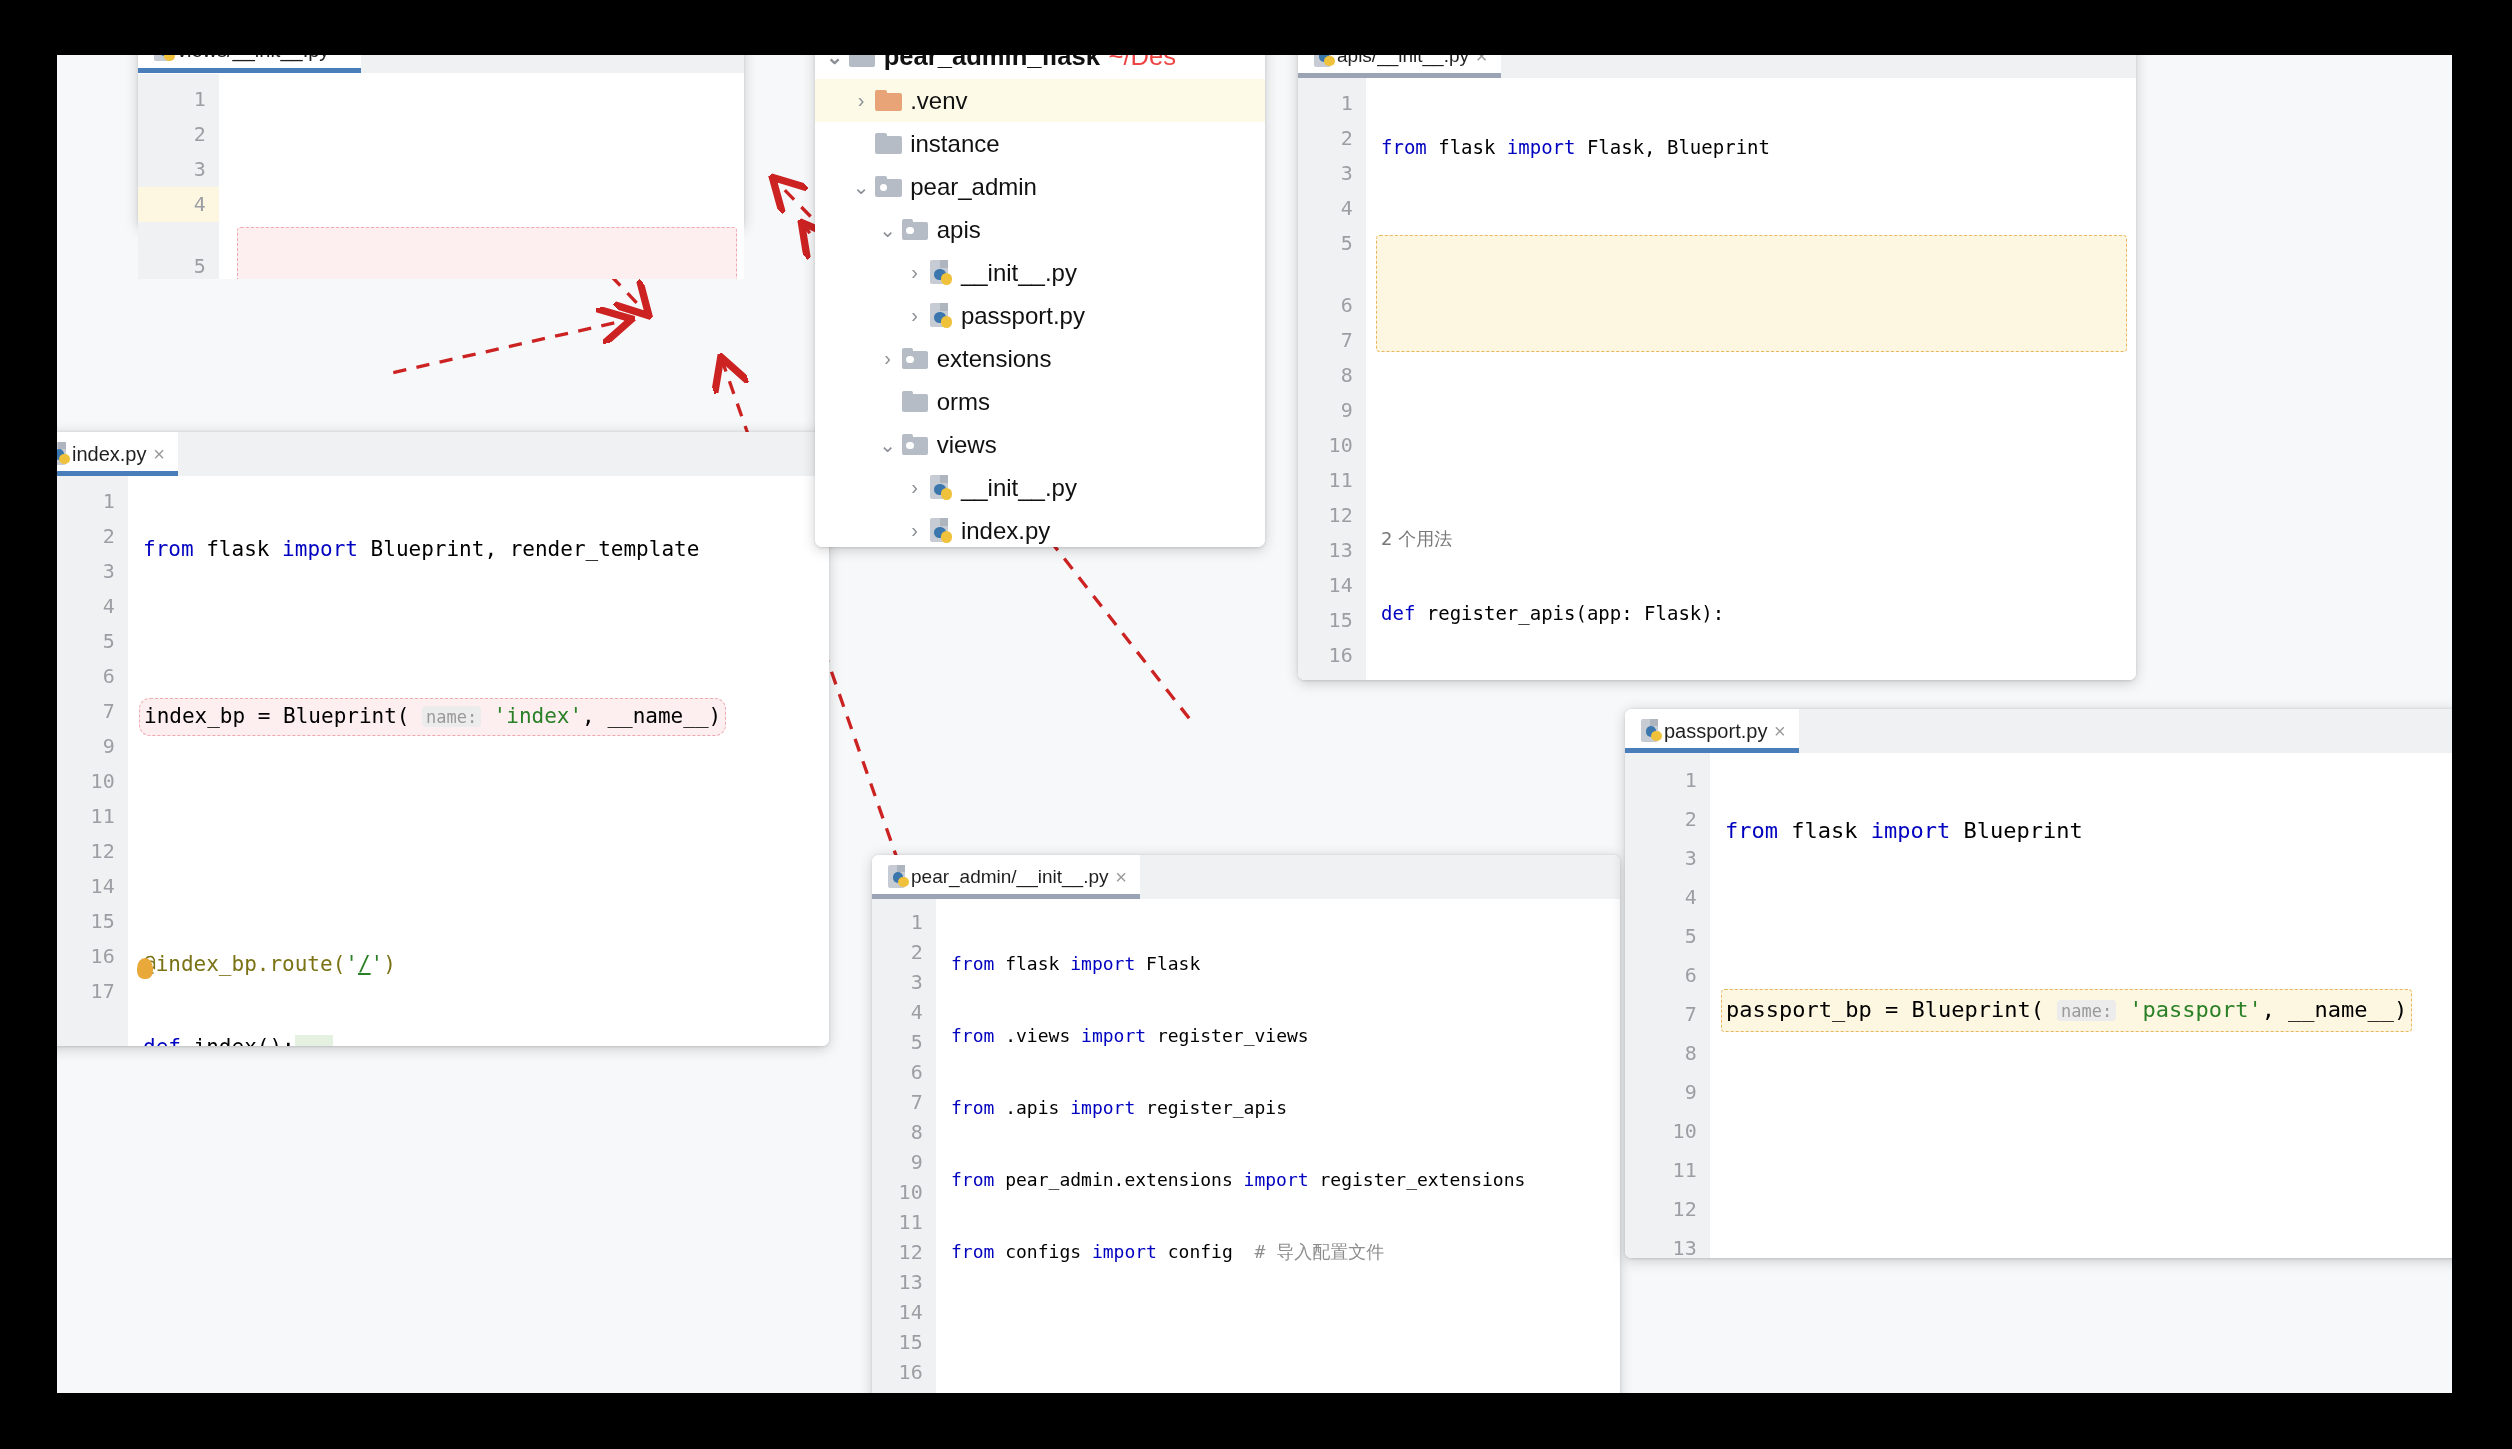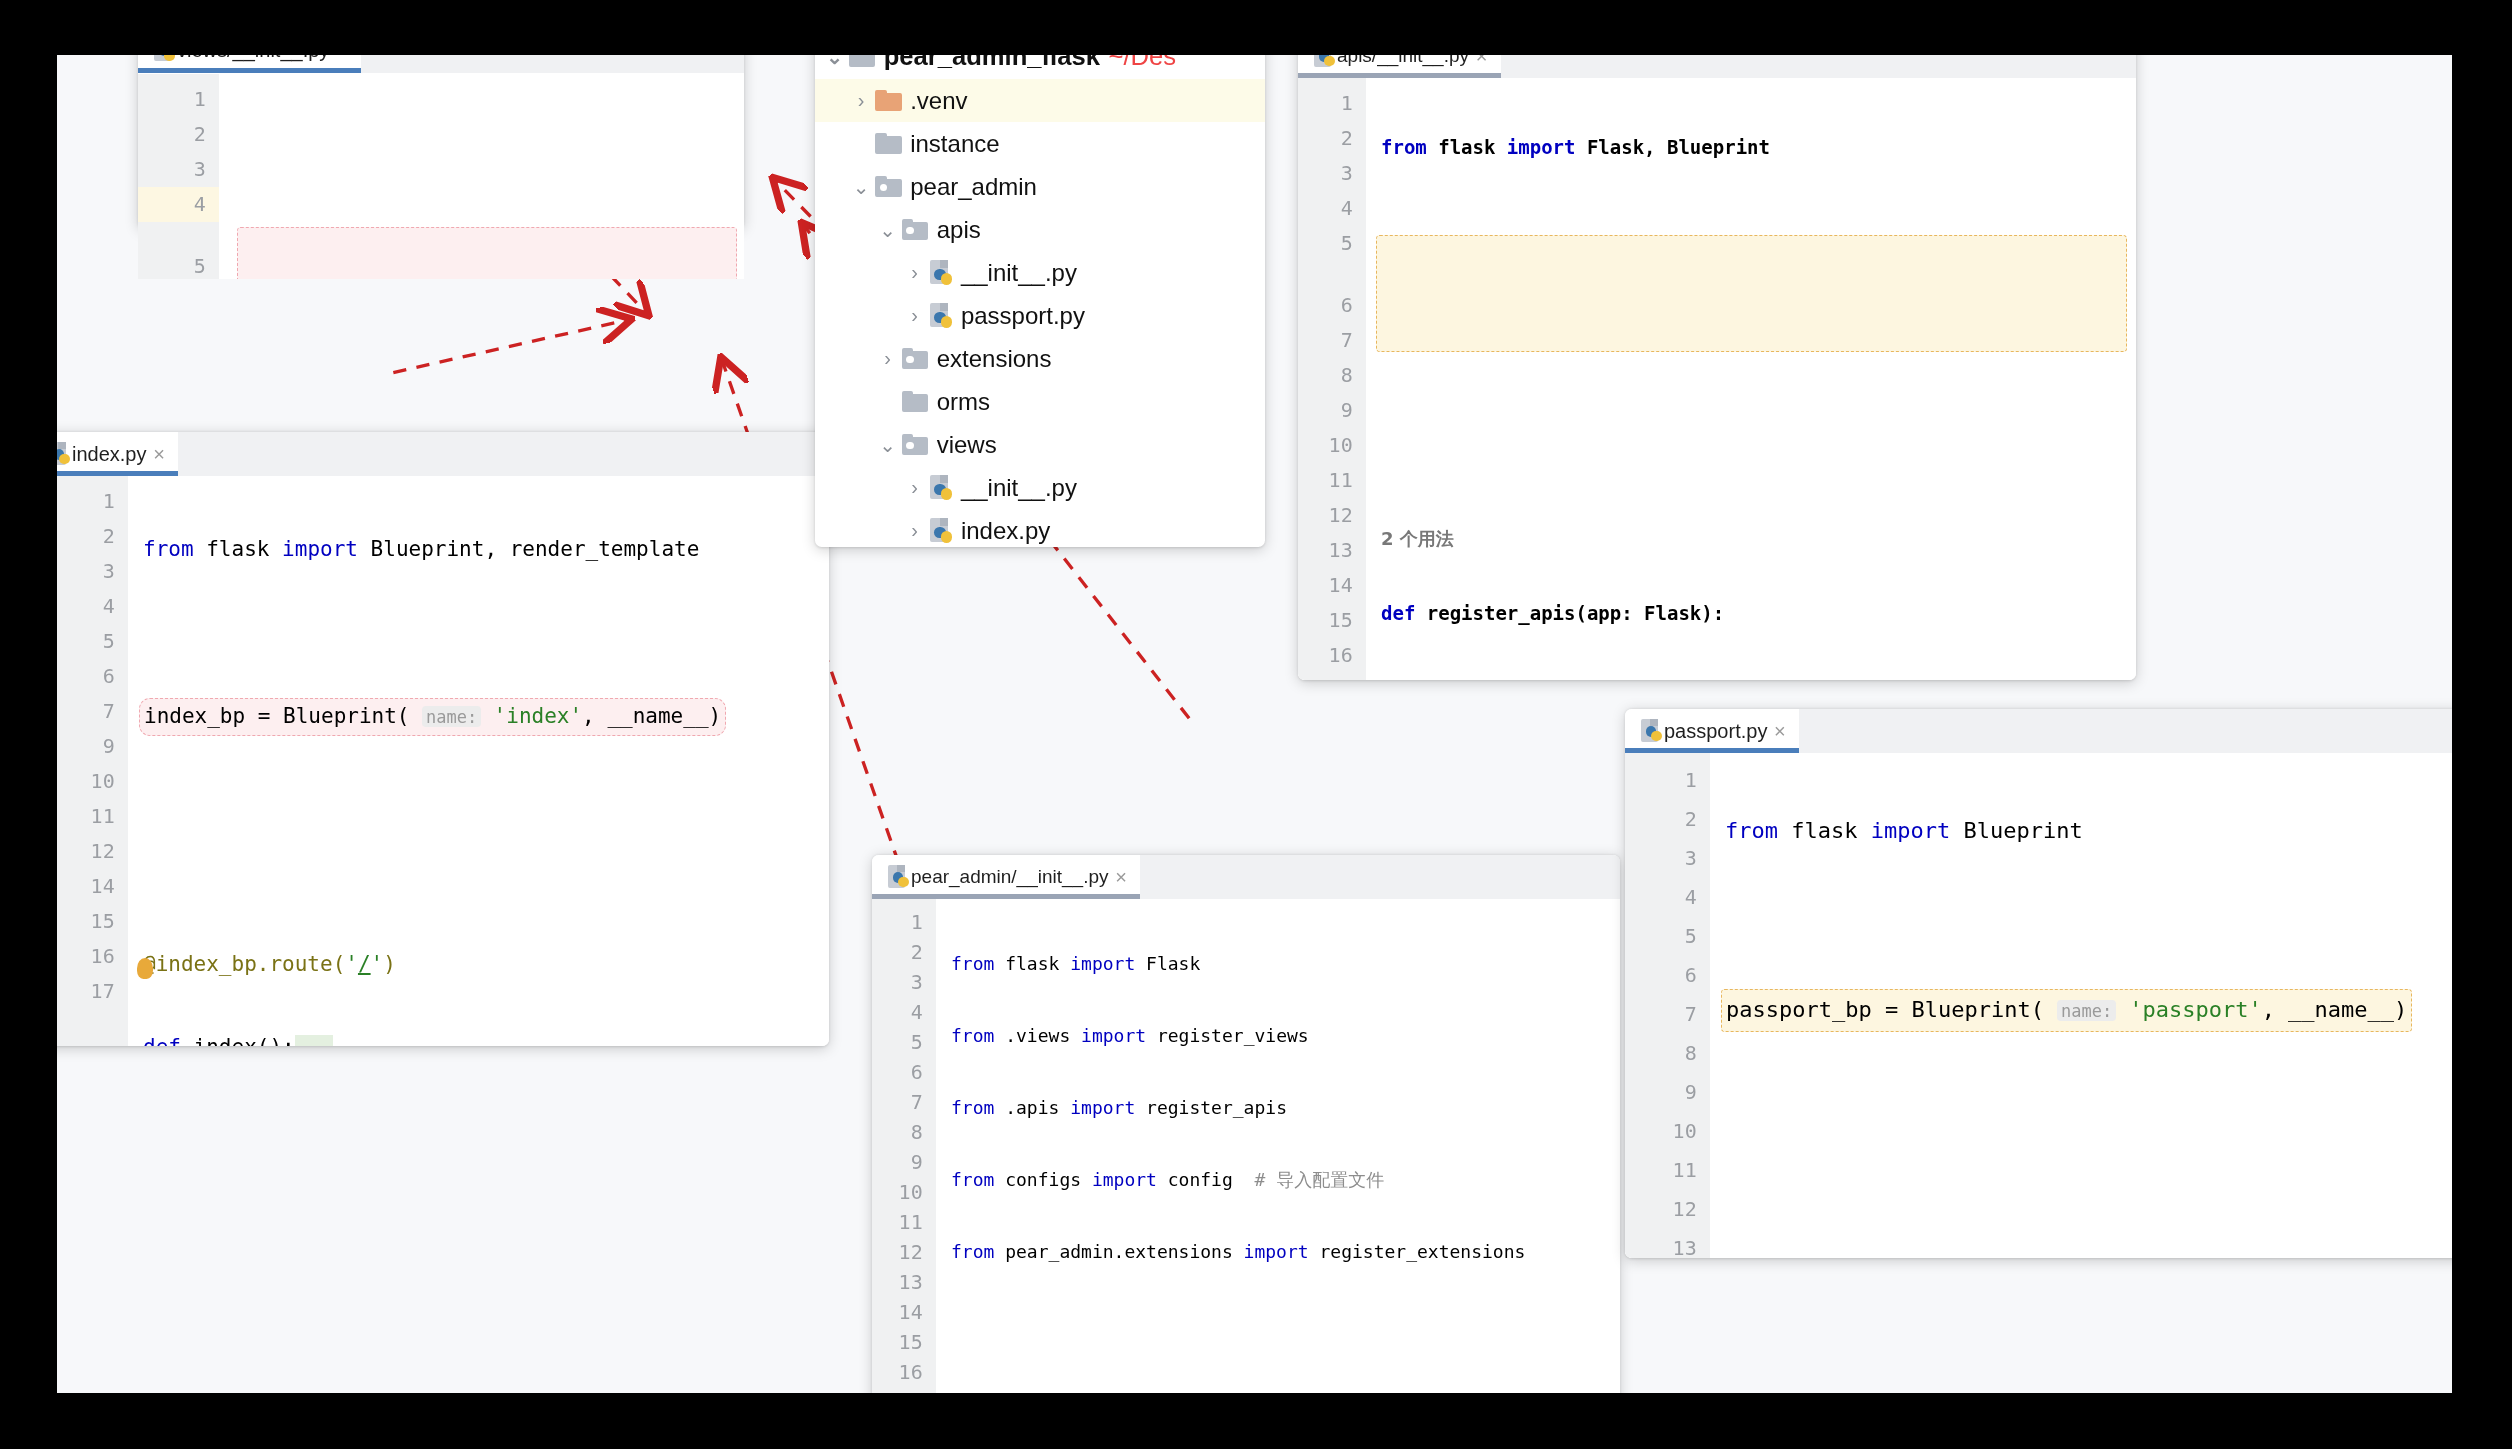--- a/index.html
+++ b/index.html
@@ -425,21 +425,21 @@
         <div class="ln">10</div>
         <div class="ln">11</div>
         <div class="ln">12</div>
         <div class="ln">13</div>
         <div class="ln">14</div>
         <div class="ln">15</div>
         <div class="ln">16</div>
         <div class="ln">17</div>
 
       </div>
-      <div class="code" style="font-size:19px;font-weight:bold;">
+      <div class="code" style="font-size:19px;">
         <div class="line"><span class="kw">from</span> flask <span class="kw">import</span> Flask, Blueprint</div>
         <div class="line"></div>
         <div class="line"><span class="kw">from</span> .passport <span class="kw">import</span> passport_bp</div>
         <div class="line"></div>
         <div class="line"></div>
         <div class="line" style="height:27.5px;line-height:27.5px;font-family:'DejaVu Sans',sans-serif;font-size:18px;color:#787878;">2 个用法</div>
         <div class="line"><span class="kw">def</span> register_apis(app: Flask):</div>
         
         
         
@@ -489,22 +489,22 @@
         <div class="ln" style="height:30px;line-height:30px;">14</div>
         <div class="ln" style="height:30px;line-height:30px;">15</div>
         <div class="ln" style="height:30px;line-height:30px;">16</div>
         <div class="ln" style="height:30px;line-height:30px;">17</div>
 
       </div>
       <div class="code" style="font-size:18px;">
         <div class="line" style="height:30px;line-height:30px;"><span class="kw">from</span> flask <span class="kw">import</span> Flask</div>
         <div class="line" style="height:30px;line-height:30px;"><span class="kw">from</span> .views <span class="kw">import</span> register_views</div>
         <div class="line" style="height:30px;line-height:30px;"><span class="kw">from</span> .apis <span class="kw">import</span> register_apis</div>
+        <div class="line" style="height:30px;line-height:30px;"><span class="kw">from</span> pear_admin.extensions <span class="kw">import</span> register_extensions</div>
         <div class="line" style="height:30px;line-height:30px;"><span class="kw">from</span> configs <span class="kw">import</span> config  <span class="cmt"># 导入配置文件</span></div>
-        <div class="line" style="height:30px;line-height:30px;"><span class="kw">from</span> pear_admin.extensions <span class="kw">import</span> register_extensions</div>
         <div class="line" style="height:30px;line-height:30px;"></div>
         <div class="line" style="height:30px;line-height:30px;"></div>
         
         
         
         
         
         
         
         

